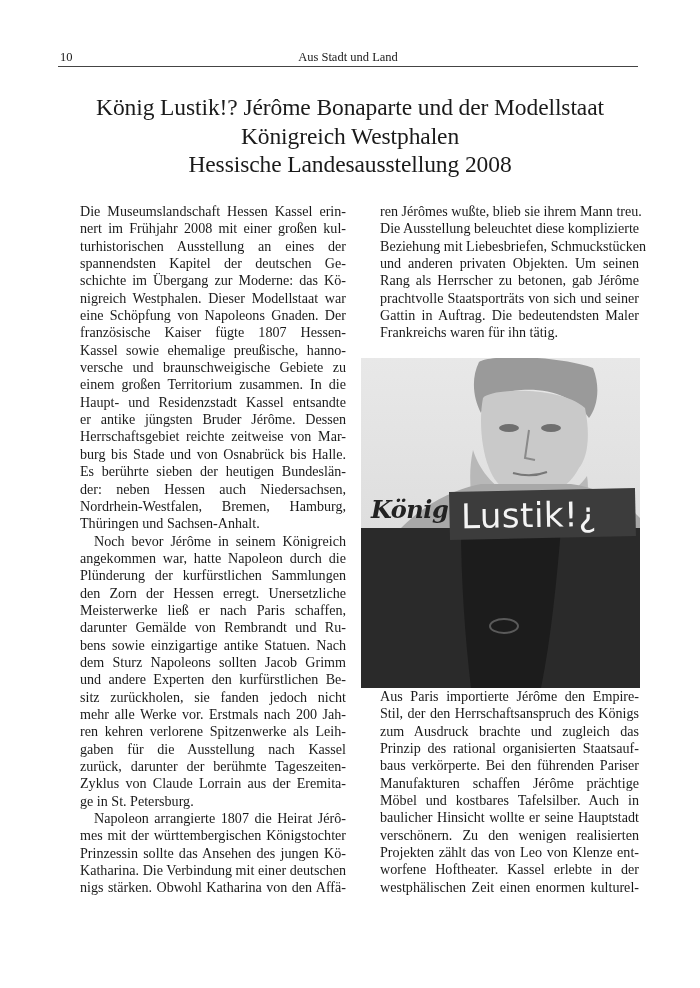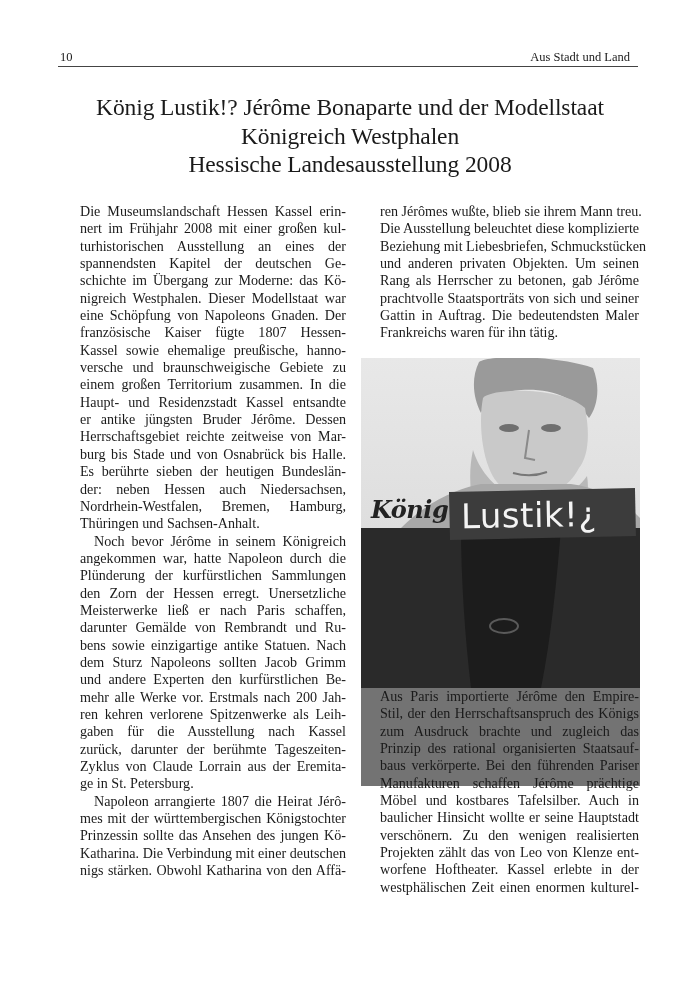--- a/index.html
+++ b/index.html
@@ -25,23 +25,23 @@
       font-size: 12.5px;
     }
     .running-head .page-num {
       position: absolute;
       left: 2px;
       top: 2px;
     }
     .running-head .section {
       position: absolute;
       left: 0;
-      right: 8px;
+      right: 0;
       top: 2px;
-      text-align: right;
+      text-align: center;
     }
     .title {
       position: absolute;
       left: 60px;
       top: 93px;
       width: 580px;
       font-size: 23.5px;
       line-height: 28.5px;
       font-weight: normal;
       margin: 0;
@@ -82,21 +82,21 @@
       text-align-last: left;
     }
     .line.indent {
       text-indent: 14px;
     }
     .figure {
       position: absolute;
       left: 361px;
       top: 358px;
       width: 279px;
-      height: 428px;
+      height: 330px;
       overflow: hidden;
       background: #737373;
     }
     .figure .bg-top {
       position: absolute;
       left: 0; top: 0;
       width: 100%; height: 170px;
       background: linear-gradient(180deg, #e8e8e8 0%, #dedede 100%);
     }
     .figure .bg-bottom {
@@ -177,20 +177,21 @@
   <span class="line last">Thüringen und Sachsen-Anhalt.</span>
   <span class="line indent">Noch bevor Jérôme in seinem Königreich</span>
   <span class="line">angekommen war, hatte Napoleon durch die</span>
   <span class="line">Plünderung der kurfürstlichen Sammlungen</span>
   <span class="line">den Zorn der Hessen erregt. Unersetzliche</span>
   <span class="line">Meisterwerke ließ er nach Paris schaffen,</span>
   <span class="line">darunter Gemälde von Rembrandt und Ru-</span>
   <span class="line">bens sowie einzigartige antike Statuen. Nach</span>
   <span class="line">dem Sturz Napoleons sollten Jacob Grimm</span>
   <span class="line">und andere Experten den kurfürstlichen Be-</span>
+  <span class="line">sitz zurückholen, sie fanden jedoch nicht</span>
   <span class="line">mehr alle Werke vor. Erstmals nach 200 Jah-</span>
   <span class="line">ren kehren verlorene Spitzenwerke als Leih-</span>
   <span class="line">gaben für die Ausstellung nach Kassel</span>
   <span class="line">zurück, darunter der berühmte Tageszeiten-</span>
   <span class="line">Zyklus von Claude Lorrain aus der Eremita-</span>
   <span class="line last">ge in St. Petersburg.</span>
   <span class="line indent">Napoleon arrangierte 1807 die Heirat Jérô-</span>
   <span class="line">mes mit der württembergischen Königstochter</span>
   <span class="line">Prinzessin sollte das Ansehen des jungen Kö-</span>
   <span class="line">Katharina. Die Verbindung mit einer deutschen</span>

